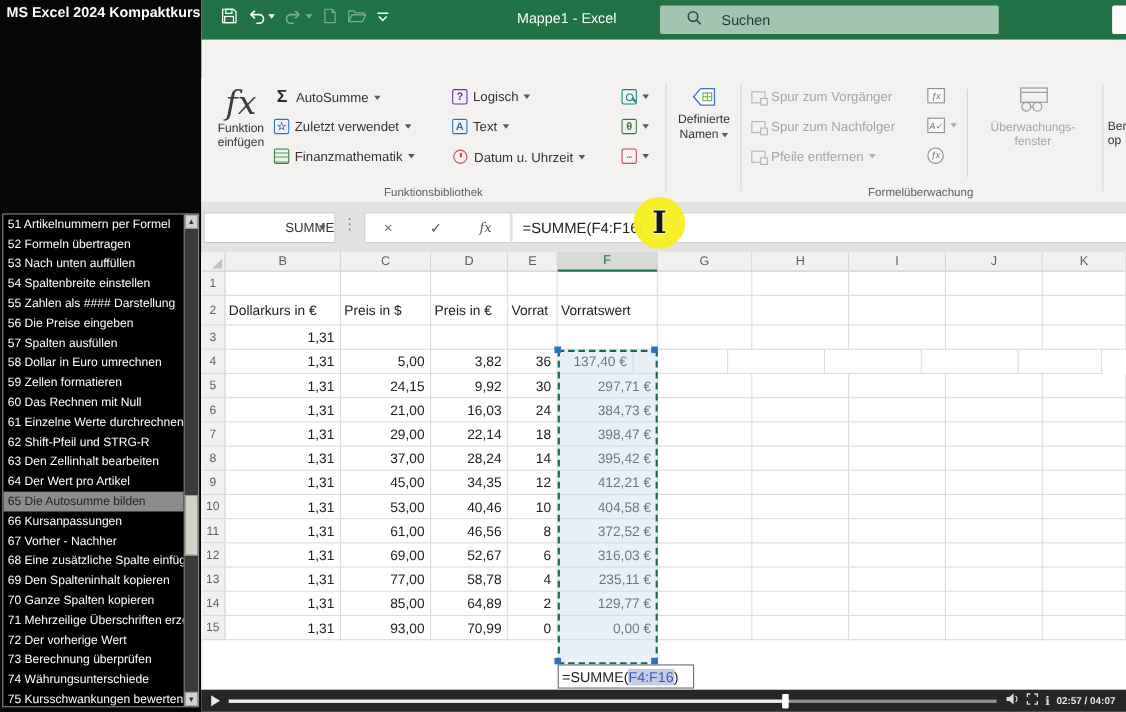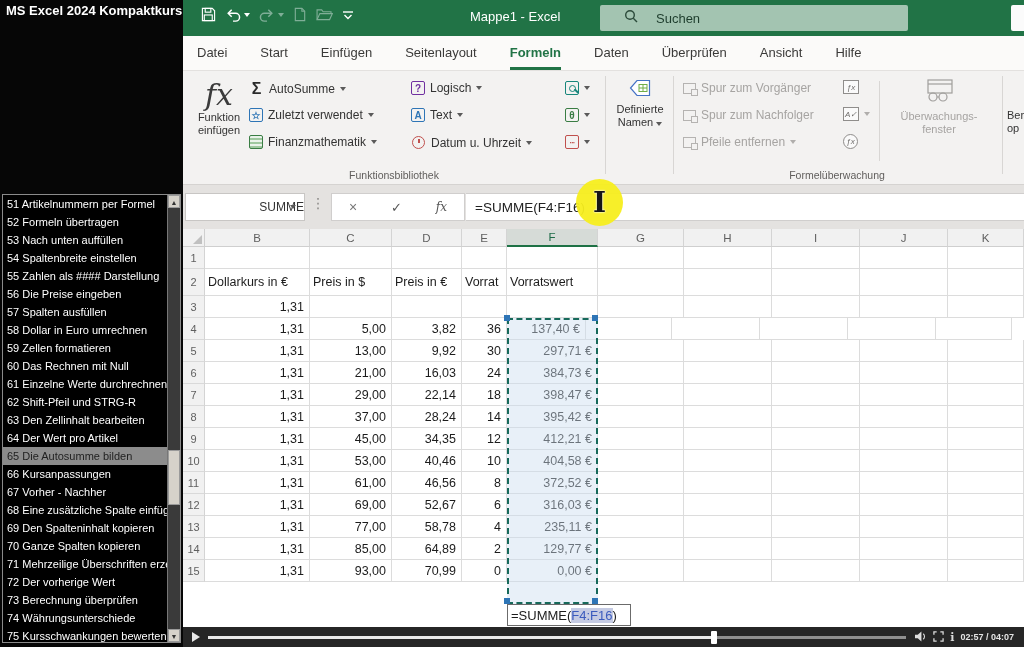--- a/index.html
+++ b/index.html
@@ -224,31 +224,20 @@
     <div class="searchbox">
       <span><svg width="14" height="14" viewBox="0 0 14 14">
             <circle cx="6" cy="6" r="4.3" fill="none" stroke="#2b4a3a" stroke-width="1.4"></circle>
             <line x1="9.3" y1="9.3" x2="13" y2="13" stroke="#2b4a3a" stroke-width="1.4"></line>
           </svg></span>
       <span class="stext">Suchen</span>
     </div>
     <div class="tb-sliver"></div>
   </div>
 
-  <div class="tabrow" id="tabrow">
-      <div class="tab">Datei</div>
-      <div class="tab">Start</div>
-      <div class="tab">Einfügen</div>
-      <div class="tab">Seitenlayout</div>
-      <div class="tab active">Formeln</div>
-      <div class="tab">Daten</div>
-      <div class="tab">Überprüfen</div>
-      <div class="tab">Ansicht</div>
-      <div class="tab">Hilfe</div>
-    </div>
 
   <div class="ribbon">
 
     <div class="bigbtn" style="left:10px; top:8px; width:52px;">
       <div class="fx-glyph">fx</div>
       <div class="l1">Funktion</div>
       <div class="l2">einfügen</div>
     </div>
 
     <div class="rbtn" style="left:66px; top:10px;">
@@ -440,31 +429,31 @@
           <div class="cell" style="width: 88px;"></div>
           <div class="cell" style="width: 88px;"></div>
           <div class="cell" style="width: 76px;"></div>
         </div>
         <div class="grow" style="height: 22px;">
           <div class="rowhdr">4</div>
           <div class="cell" style="width: 105px;">1,31</div>
           <div class="cell" style="width: 82px;">5,00</div>
           <div class="cell" style="width: 70px;">3,82</div>
           <div class="cell" style="width: 45px;">36</div>
-          <div class="cell" style="width: 79px;">137,40 €</div>
+          <div class="cell" style="width: 69px;">137,40 €</div>
           <div class="cell" style="width: 86px;"></div>
           <div class="cell" style="width: 88px;"></div>
           <div class="cell" style="width: 88px;"></div>
           <div class="cell" style="width: 88px;"></div>
           <div class="cell" style="width: 76px;"></div>
         </div>
         <div class="grow" style="height: 22px;">
           <div class="rowhdr">5</div>
           <div class="cell" style="width: 105px;">1,31</div>
-          <div class="cell" style="width: 82px;">13,00</div>
+          <div class="cell" style="width: 82px;">24,15</div>
           <div class="cell" style="width: 70px;">9,92</div>
           <div class="cell" style="width: 45px;">30</div>
           <div class="cell" style="width: 91px;">297,71 €</div>
           <div class="cell" style="width: 86px;"></div>
           <div class="cell" style="width: 88px;"></div>
           <div class="cell" style="width: 88px;"></div>
           <div class="cell" style="width: 88px;"></div>
           <div class="cell" style="width: 76px;"></div>
         </div>
         <div class="grow" style="height: 22px;">

